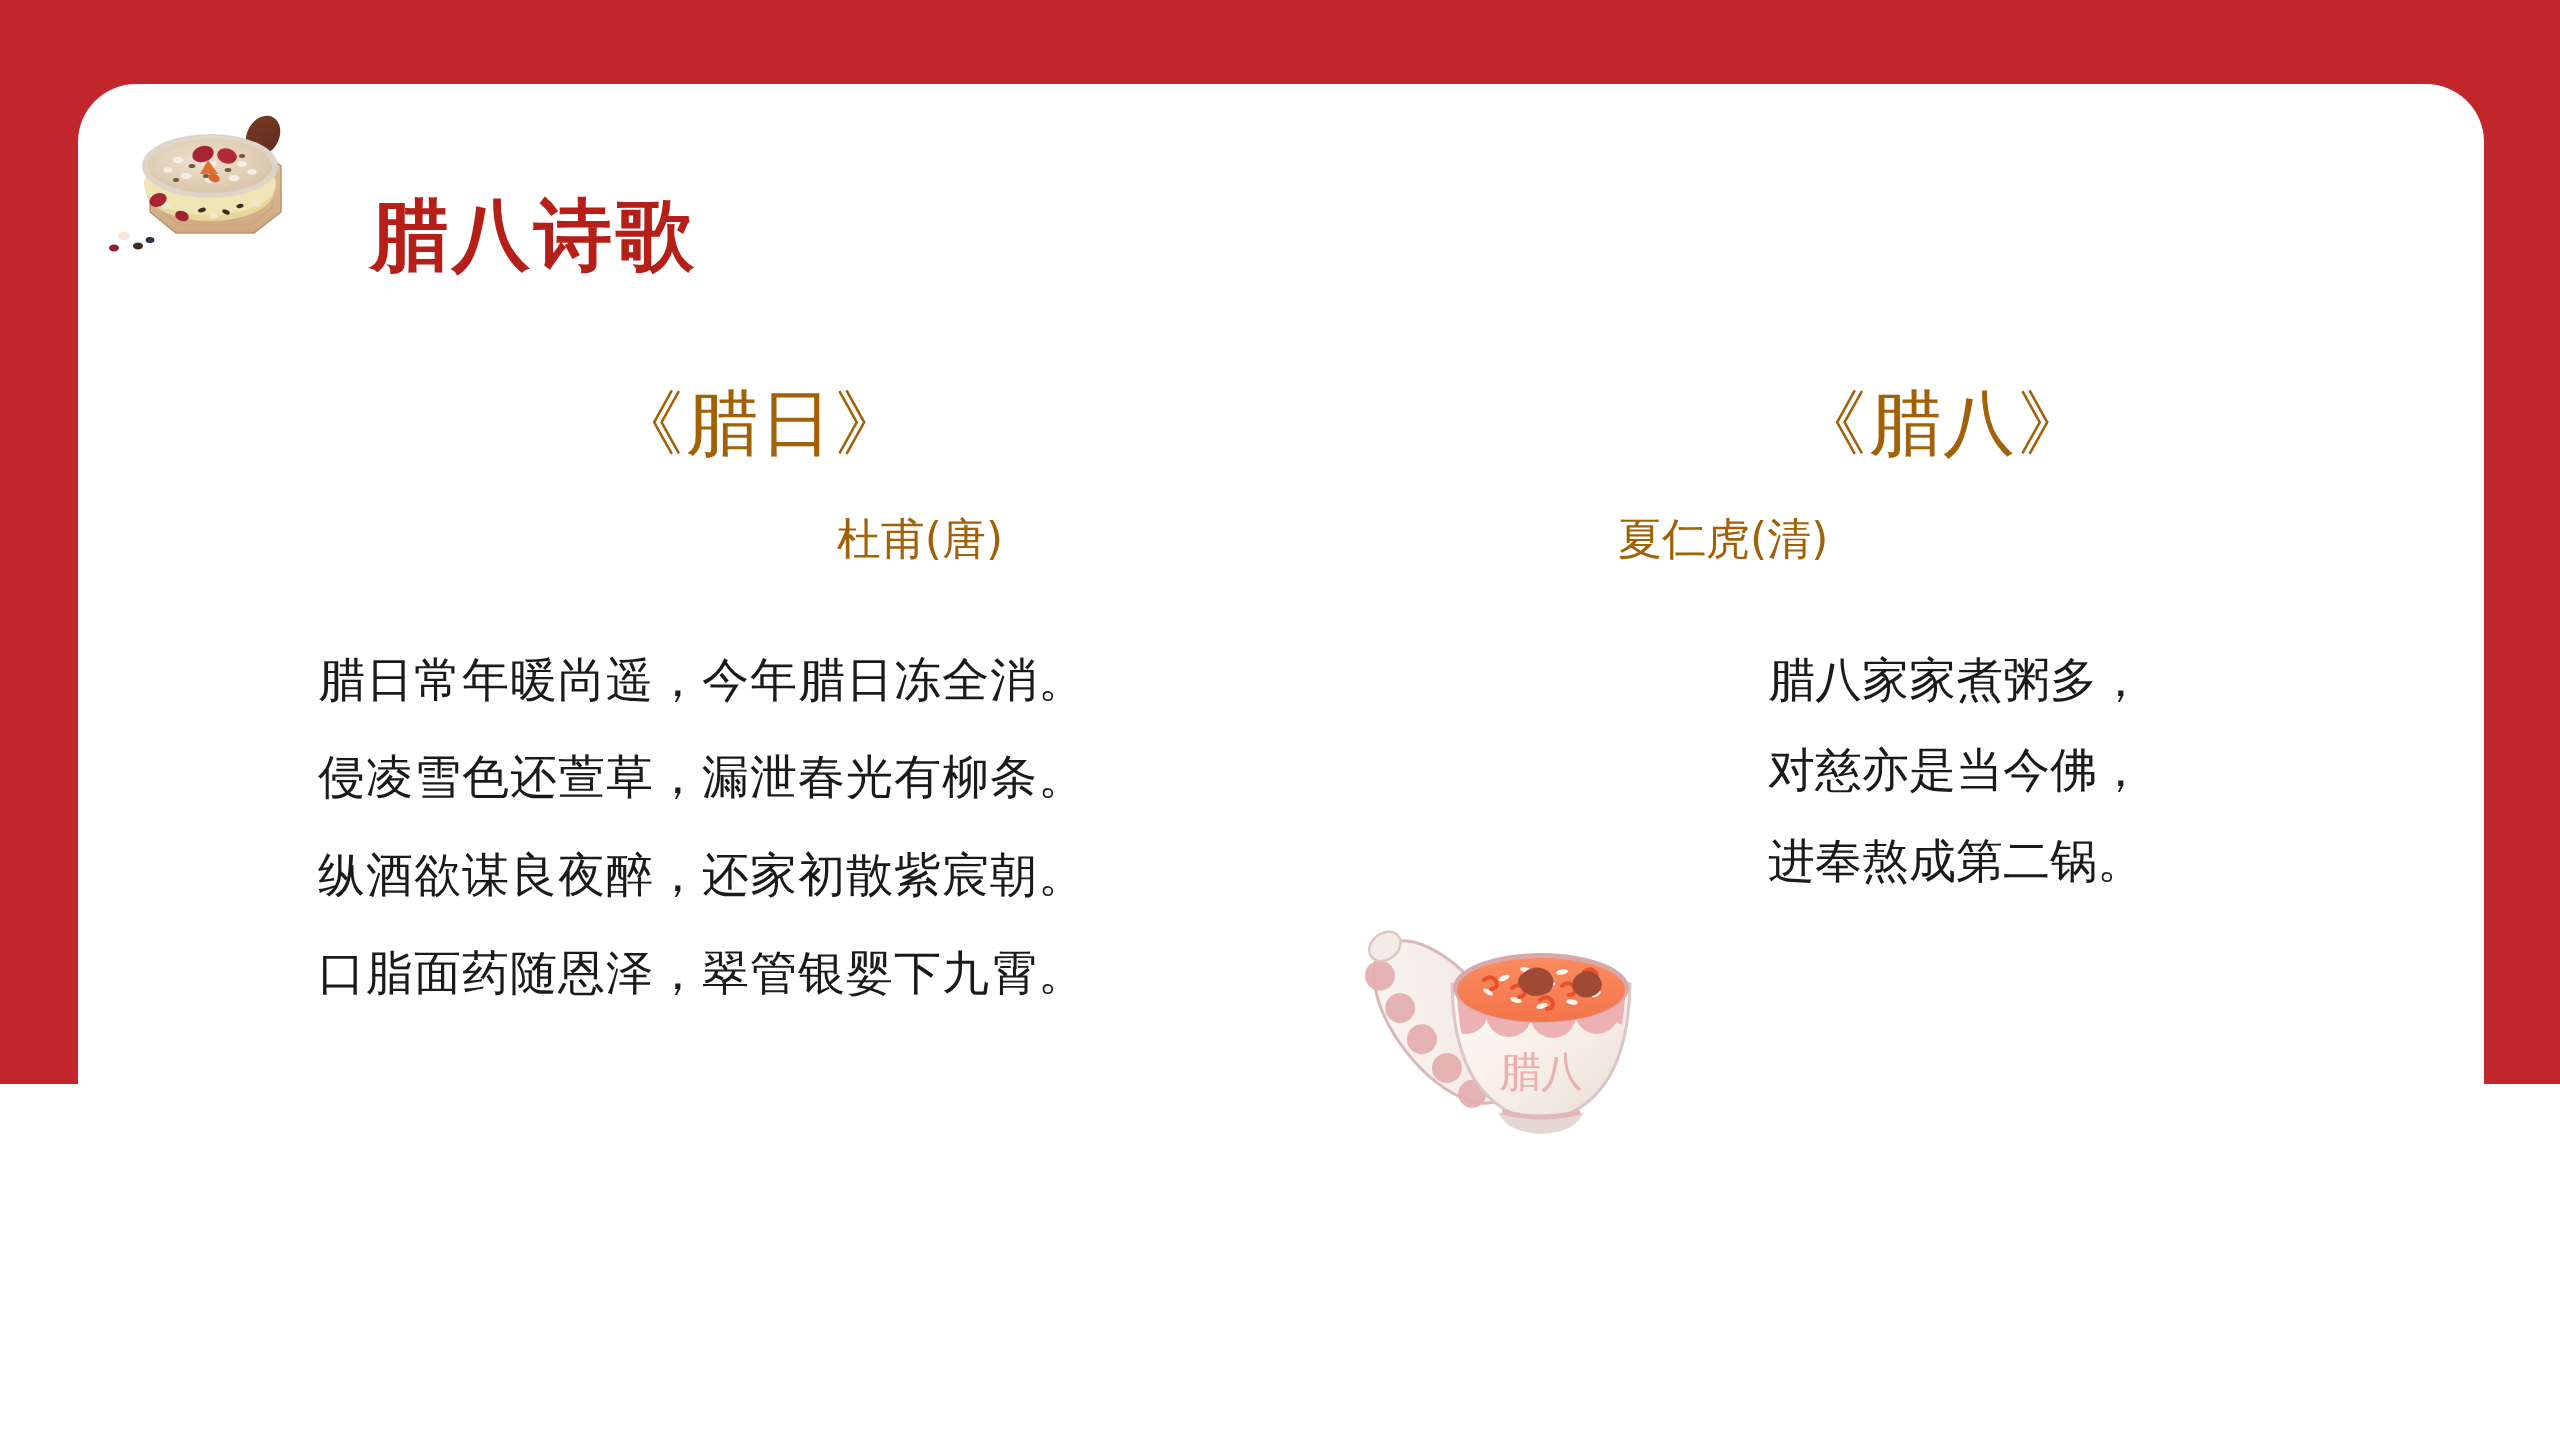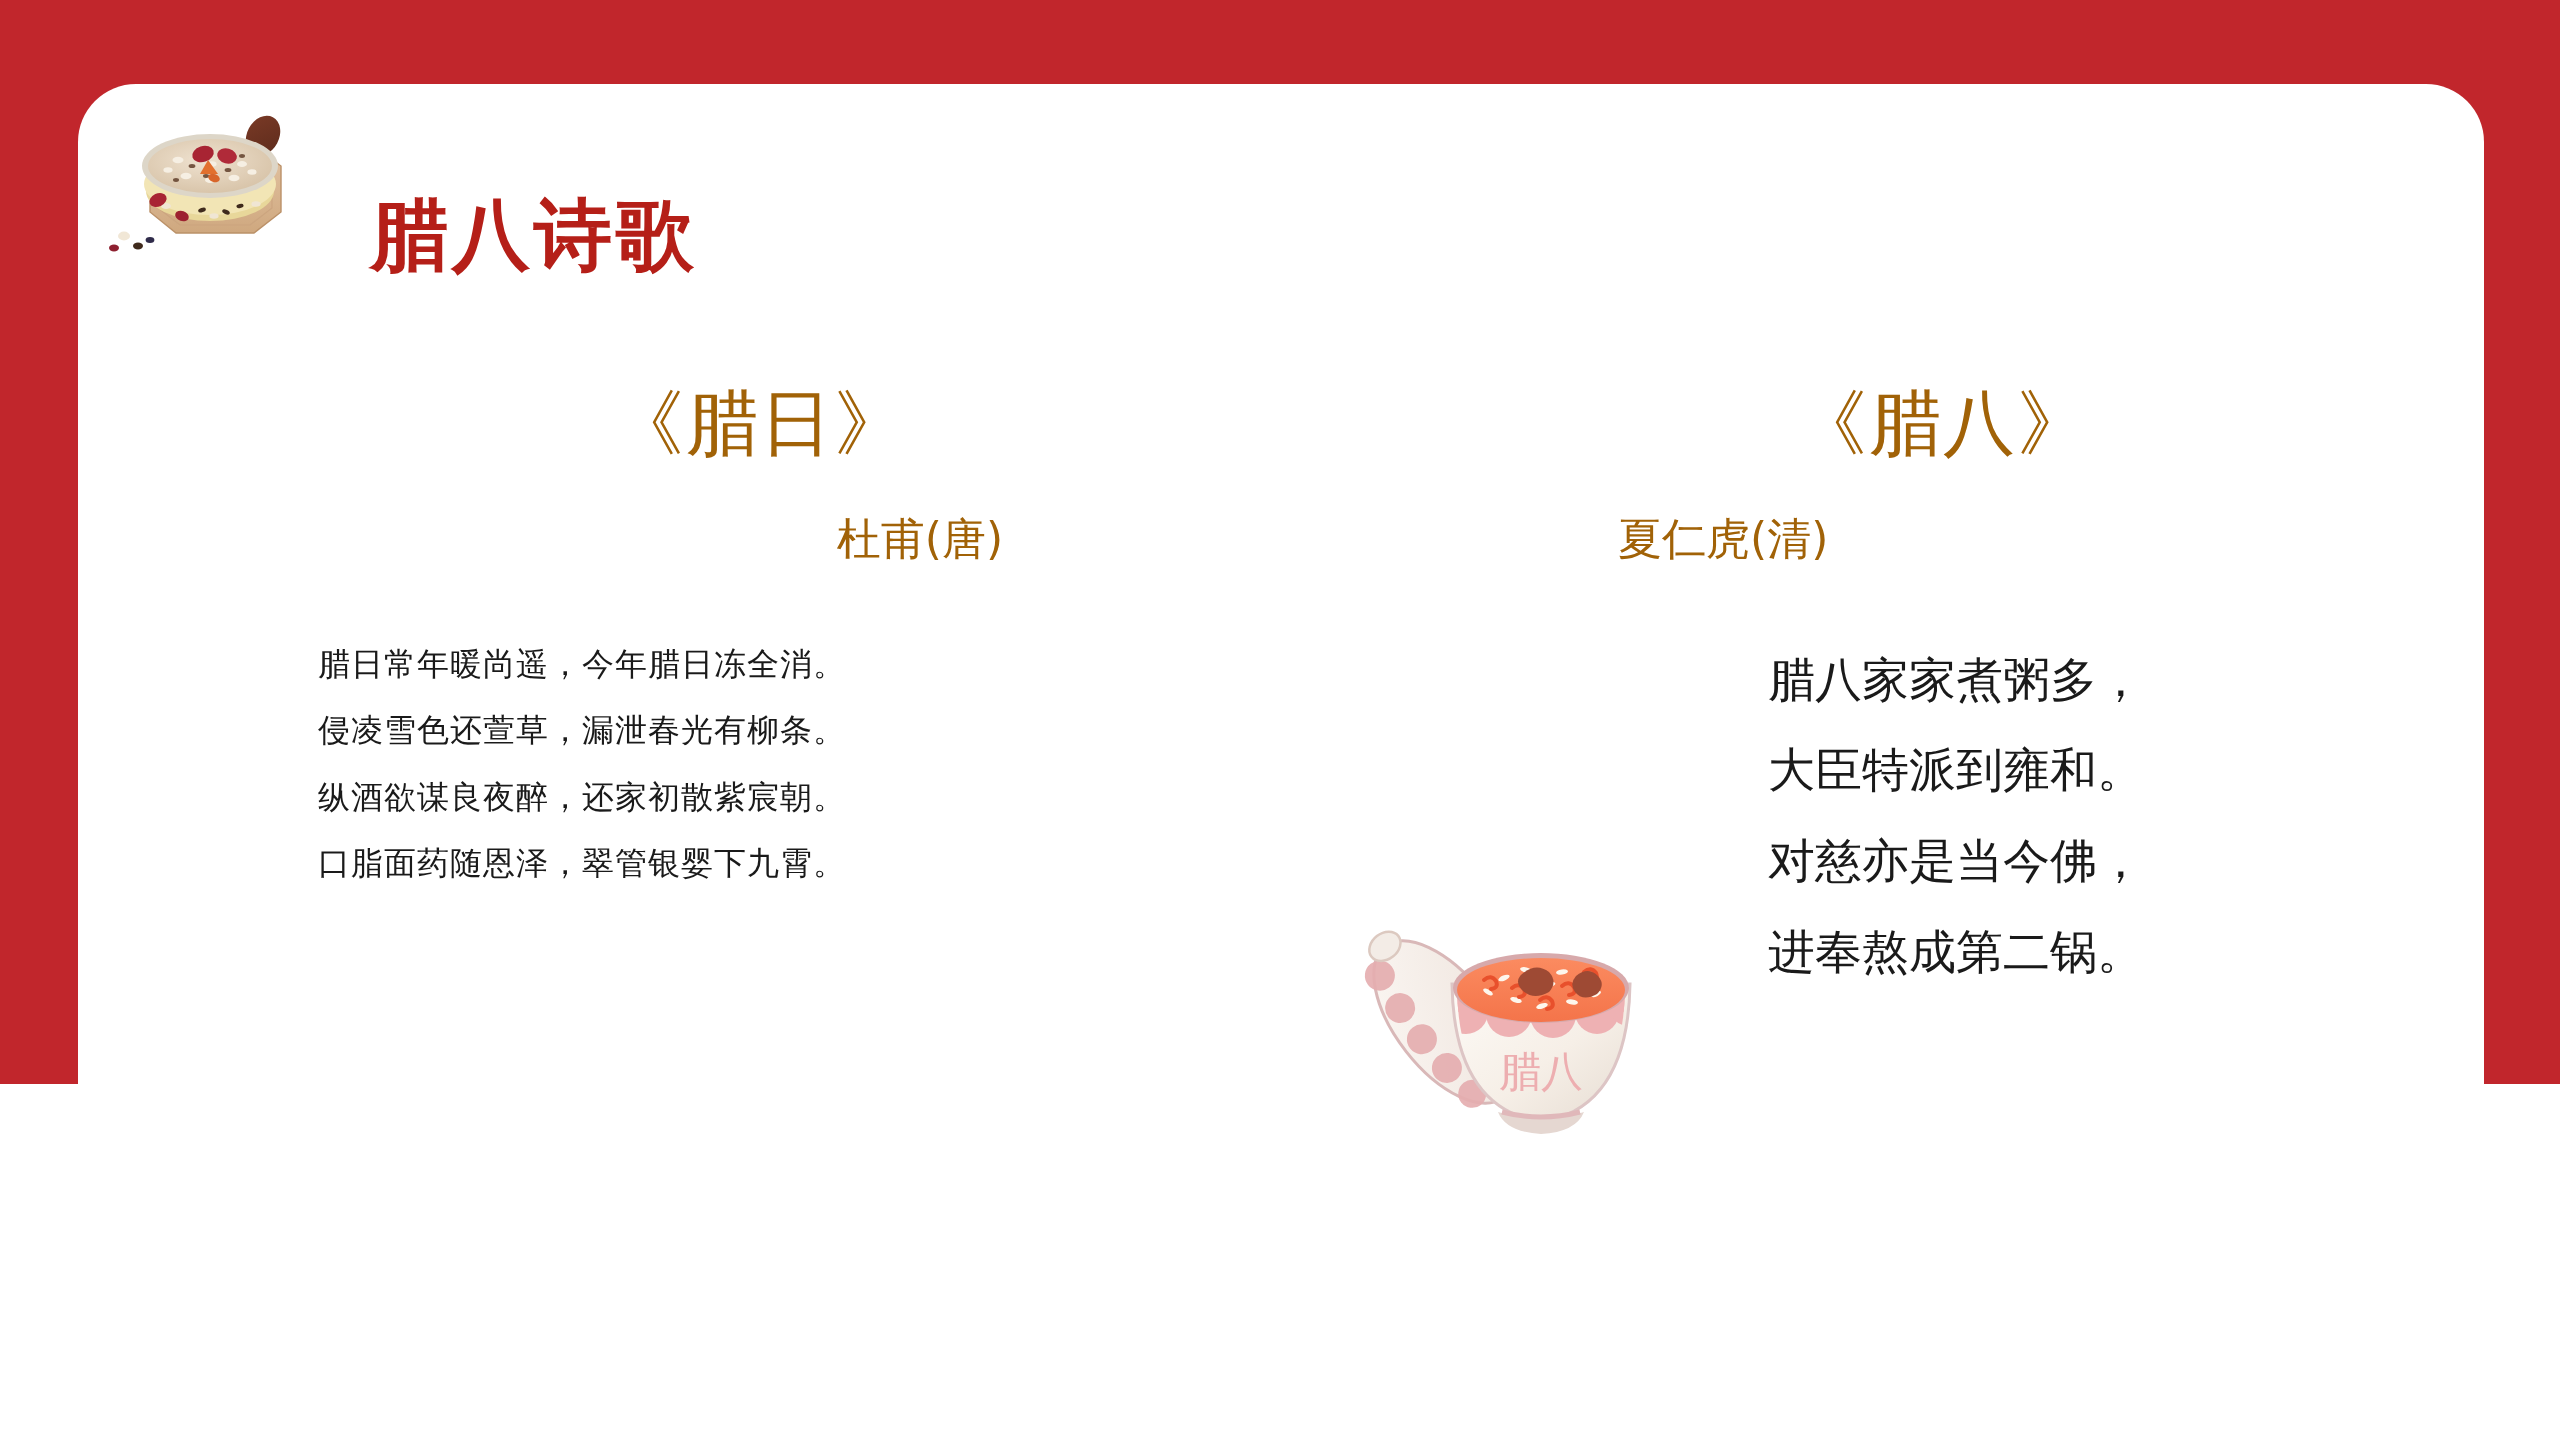--- a/index.html
+++ b/index.html
@@ -89,21 +89,21 @@
     line-height: 1.35;
     margin-top: 46px;
     font-family: "DejaVu Sans", "Liberation Sans", sans-serif;
   }
   #poem-left .poem-author  { text-align: center; padding-left: 360px; }
   #poem-right .poem-author {  padding-left: 0; padding-right: 12px; }
 
   .poem-body {
     margin-top: 62px;
     color: #1a1a1a;
-    font-size: 32px;
+    font-size: 47px;
     line-height: 2.08;
     font-family: "DejaVu Sans", "Liberation Sans", sans-serif;
   }
   #poem-left .poem-body {
     padding-left: 118px;
     letter-spacing: 1px;
   }
   #poem-right .poem-body {
     margin-top: 66px;
     padding-left: 150px;
@@ -222,21 +222,20 @@
         <div class="poem-line">纵酒欲谋良夜醉，还家初散紫宸朝。</div>
         <div class="poem-line">口脂面药随恩泽，翠管银婴下九霄。</div>
       </div>
     </div>
 
     <div class="poem-col" id="poem-right">
       <div class="poem-title">《腊八》</div>
       <div class="poem-author">夏仁虎(清)</div>
       <div class="poem-body">
         <div class="poem-line">腊八家家煮粥多，</div>
-        <div class="poem-line">大臣特派到雍和。</div>
         <div class="poem-line">对慈亦是当今佛，</div>
         <div class="poem-line">进奉熬成第二锅。</div>
       </div>
     </div>
 
     <span id="bowl-illustration">
       <svg viewBox="0 0 420 350" width="420" height="350" xmlns="http://www.w3.org/2000/svg">
         <defs>
           <linearGradient id="bowlBody" x1="0" y1="0" x2="1" y2="1">
             <stop offset="0%" stop-color="#fdfaf6"></stop>

